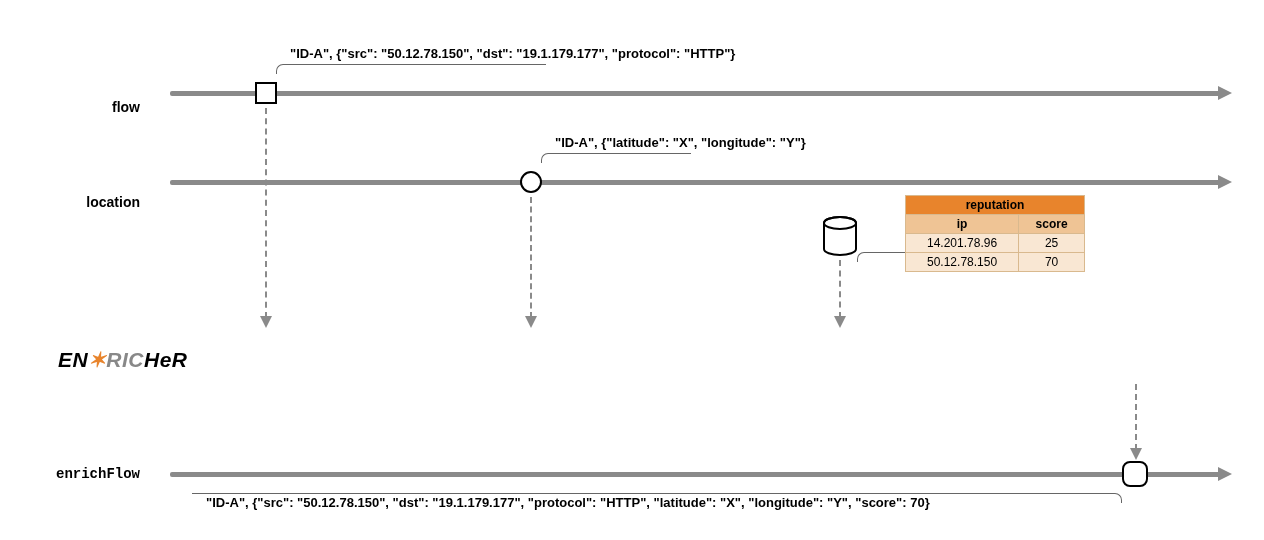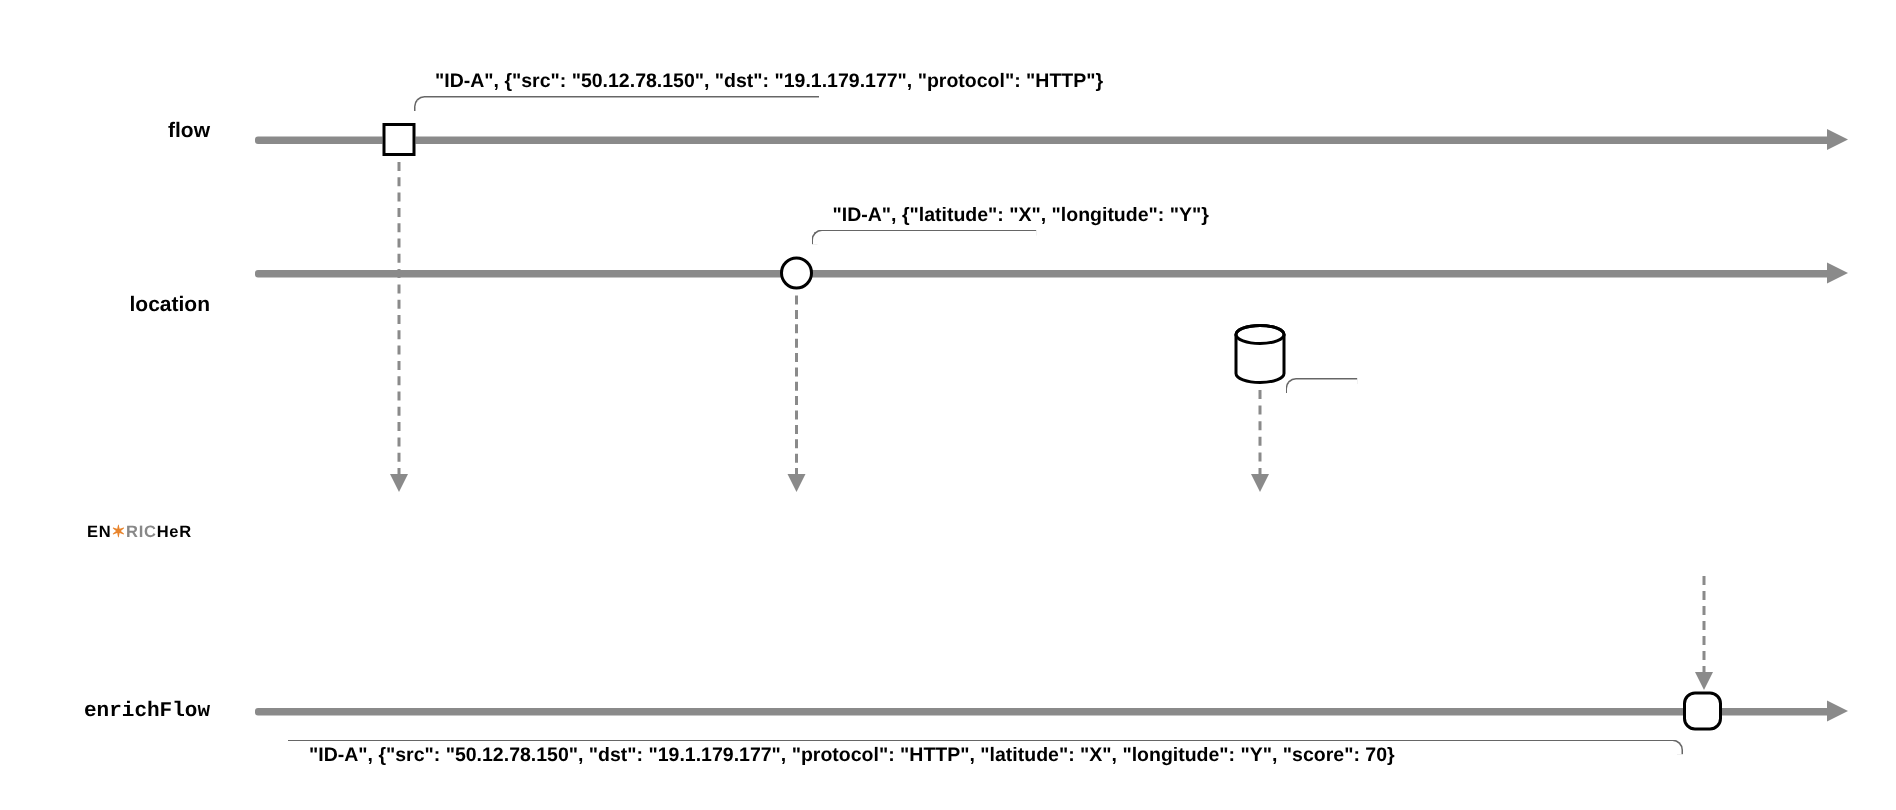--- a/index.html
+++ b/index.html
@@ -112,41 +112,42 @@
   .table-header th {
     background: #efc495;
     font-weight: bold;
   }
   .table-row td {
     background: #f9e7d3;
   }
   .logo {
     position: absolute;
     font-weight: bold;
-    font-size: 11px;
+    font-style: italic;
+    font-size: 21px;
     letter-spacing: 0.5px;
   }
   .logo .en { color: #000; }
   .logo .mid { color: #e8842c; }
   .logo .ric { color: #888; }
   .logo .her { color: #000; }
   .leader-r {
     position: absolute;
     border-top: 1.2px solid #666;
     border-right: 1.2px solid #666;
     border-top-right-radius: 7px;
     height: 10px;
   }
 </style>
 </head>
 <body>
 
 <div class="diagram">
 
-  <div class="stream-label" style="left:60px; top:78px; width:80px;">flow</div>
+  <div class="stream-label" style="left:60px; top:99px; width:80px;">flow</div>
   <div class="stream-line" style="left:170px; top:91px; width:1050px;"></div>
   <div class="stream-arrow" style="left:1218px; top:86px;"></div>
   <div class="square-marker" style="left:255px; top:82px;"></div>
   <div class="leader" style="left:276px; top:64px; width:270px;"></div>
   <div class="event-label" style="left:290px; top:46px;">"ID-A", {"src": "50.12.78.150", "dst": "19.1.179.177", "protocol": "HTTP"}</div>
 
   <div class="stream-label" style="left:60px; top:174px; width:80px;margin-top:20px;">location</div>
   <div class="stream-line" style="left:170px; top:180px; width:1050px;"></div>
   <div class="stream-arrow" style="left:1218px; top:175px;"></div>
   <div class="circle-marker" style="left:520px; top:171px;"></div>
@@ -154,20 +155,39 @@
   <div class="event-label" style="left:555px; top:135px;">"ID-A", {"latitude": "X", "longitude": "Y"}</div>
 
   <div class="db-cylinder" style="left:822px; top:216px;">
     <svg viewBox="0 0 36 40" width="36" height="40">
       <ellipse cx="18" cy="7" rx="16" ry="6" fill="#fff" stroke="#000" stroke-width="2"></ellipse>
       <path d="M2 7 V33 A16 6 0 0 0 34 33 V7" fill="#fff" stroke="#000" stroke-width="2"></path>
       <ellipse cx="18" cy="7" rx="16" ry="6" fill="none" stroke="#000" stroke-width="2"></ellipse>
     </svg>
   </div>
   <div class="leader" style="left:857px; top:252px; width:48px;"></div>
+  <table class="table-box" style="left:905px; top:195px; width:180px;">
+    <tbody>
+        <tr class="table-title">
+          <th colspan="2">reputation</th>
+        </tr>
+    <tr class="table-header">
+      <th>ip</th>
+      <th>score</th>
+    </tr>
+    <tr class="table-row">
+      <td>14.201.78.96</td>
+      <td>25</td>
+    </tr>
+    <tr class="table-row">
+      <td>50.12.78.150</td>
+      <td>70</td>
+    </tr>
+  </tbody>
+    </table>
 
   <div class="dashed-arrow" style="left:265px; top:108px; height:210px;"></div>
   <div class="dashed-arrowhead" style="left:260px; top:316px;"></div>
 
   <div class="dashed-arrow" style="left:530px; top:197px; height:121px;"></div>
   <div class="dashed-arrowhead" style="left:525px; top:316px;"></div>
 
   <div class="dashed-arrow" style="left:839px; top:260px; height:58px;"></div>
   <div class="dashed-arrowhead" style="left:834px; top:316px;"></div>
 

